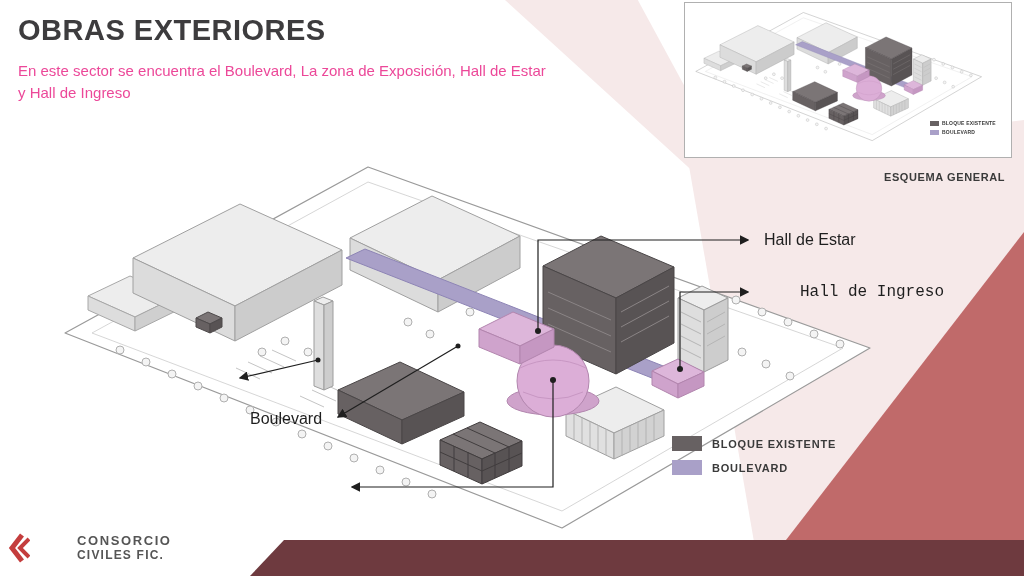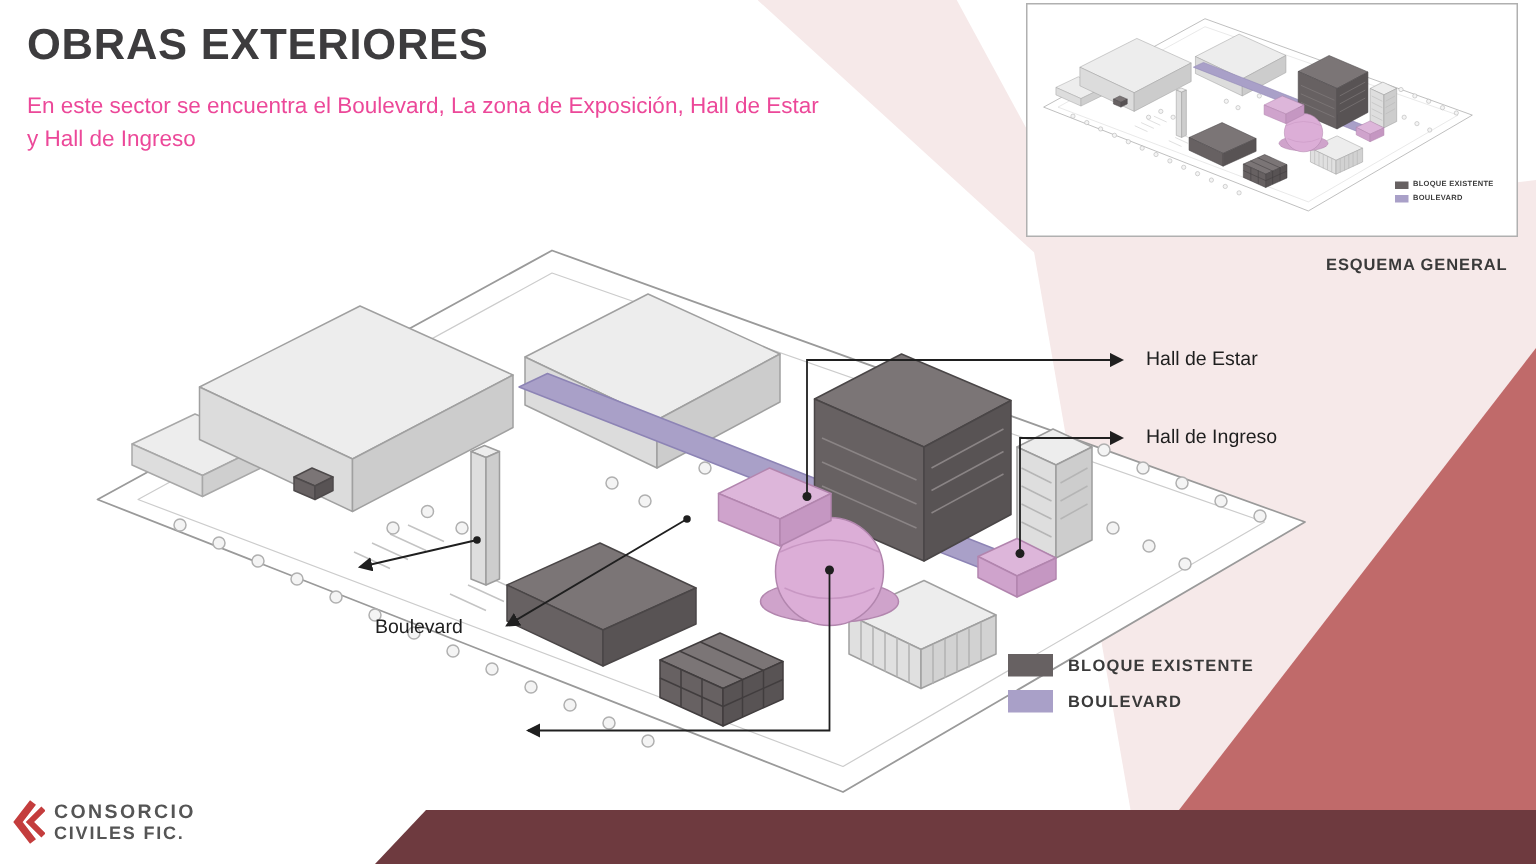--- a/index.html
+++ b/index.html
@@ -31,39 +31,39 @@
   .inset-legend-box{position:absolute;left:930px;top:120px;display:flex;
          flex-direction:column;gap:3px;z-index:6;}
   .inset-legend-row{display:flex;align-items:center;gap:3px;}
   .inset-swatch{width:9px;height:5px;display:inline-block;}
   .inset-legend-label{font-size:5px;letter-spacing:.2px;color:#3a3a3a;font-weight:700;}
 
   
   .overlay{position:absolute;left:0;top:0;z-index:4;}
 
   
-  .dlabel{position:absolute;z-index:5;font-size:13px;color:#1e1e1e;font-weight:500;}
+  .dlabel{position:absolute;z-index:5;font-size:16px;color:#1e1e1e;font-weight:500;}
   .lbl-hall-estar{left:764px;top:231px;}
-  .lbl-hall-ingreso{left:764px;top:283px;}
+  .lbl-hall-ingreso{left:800px;top:283px;font-family:Liberation Mono, monospace;}
   .lbl-tanque{left:78px;top:343px;width:128px;line-height:1.3;}
   .lbl-boulevard{left:250px;top:410px;}
   .lbl-zona{left:86px;top:479px;}
 
   
   .legend{position:absolute;left:672px;top:436px;z-index:5;display:flex;
           flex-direction:column;gap:9px;}
   .legend-row{display:flex;align-items:center;gap:10px;}
   .swatch{width:30px;height:15px;display:inline-block;}
   .swatch-dark{background:#676162;}
   .swatch-purple{background:#a9a0c8;}
   .legend-label{font-size:11px;font-weight:700;letter-spacing:.8px;color:#3a3a3a;}
 
   
   .logo{position:absolute;left:8px;top:533px;display:flex;align-items:center;gap:6px;z-index:6;}
-  .logo-text{display:flex;flex-direction:column;line-height:1.1;}
+  .logo-text{display:flex;flex-direction:column;line-height:1.1;margin-left:41px;}
   .logo-line1{font-size:13px;font-weight:700;letter-spacing:1.6px;color:#555;}
   .logo-line2{font-size:12px;font-weight:700;letter-spacing:1.2px;color:#555;}
 </style>
 </head>
 <body>
 
 <div class="slide">
 
   <div class="deco deco-ribbon"></div>
   <div class="deco deco-right-pink"></div>

